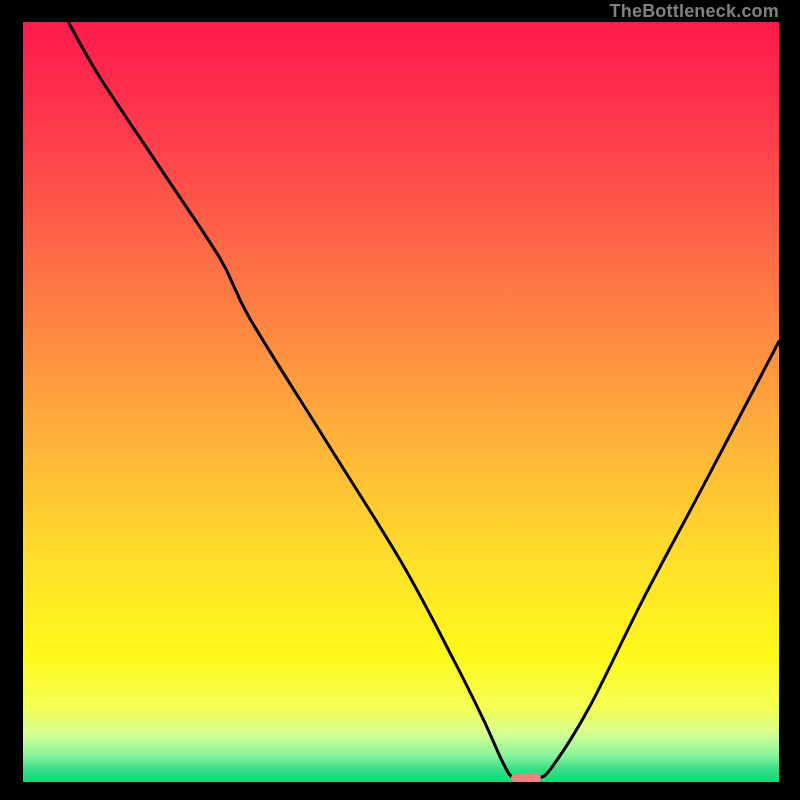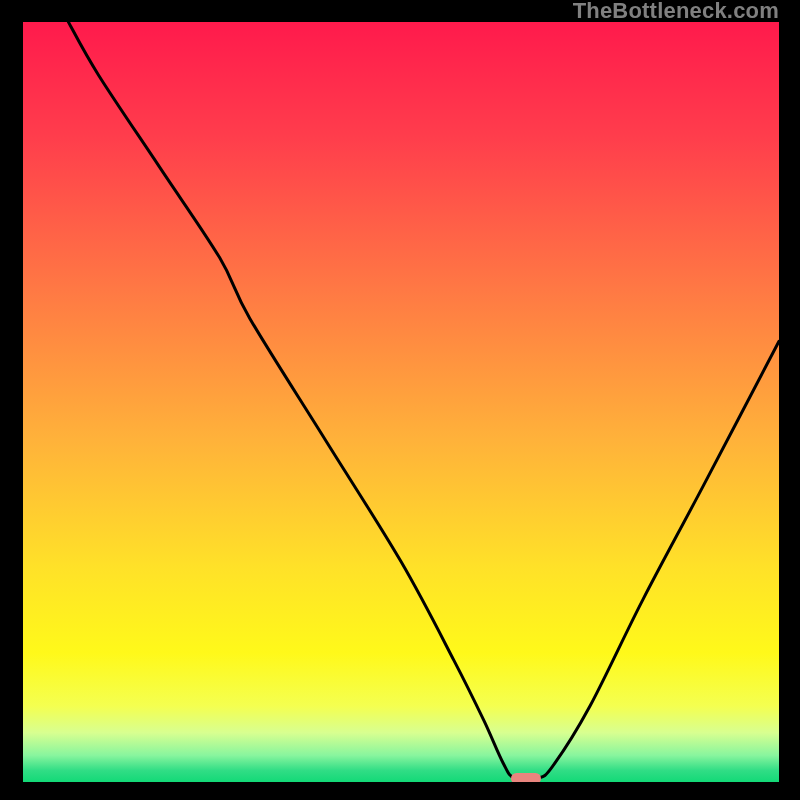--- a/index.html
+++ b/index.html
@@ -31,21 +31,21 @@
     inset: 0;
   }
   .attribution {
     position: absolute;
     top: 0px;
     right: 21px;
     height: 22px;
     line-height: 22px;
     color: #808080;
     font-family: Arial, Helvetica, sans-serif;
-    font-size: 22px;
+    font-size: 18px;
     font-weight: bold;
     letter-spacing: 0.2px;
   }
   svg.curve {
     position: absolute;
     inset: 0;
   }
   .marker {
     position: absolute;
     border-radius: 999px;

